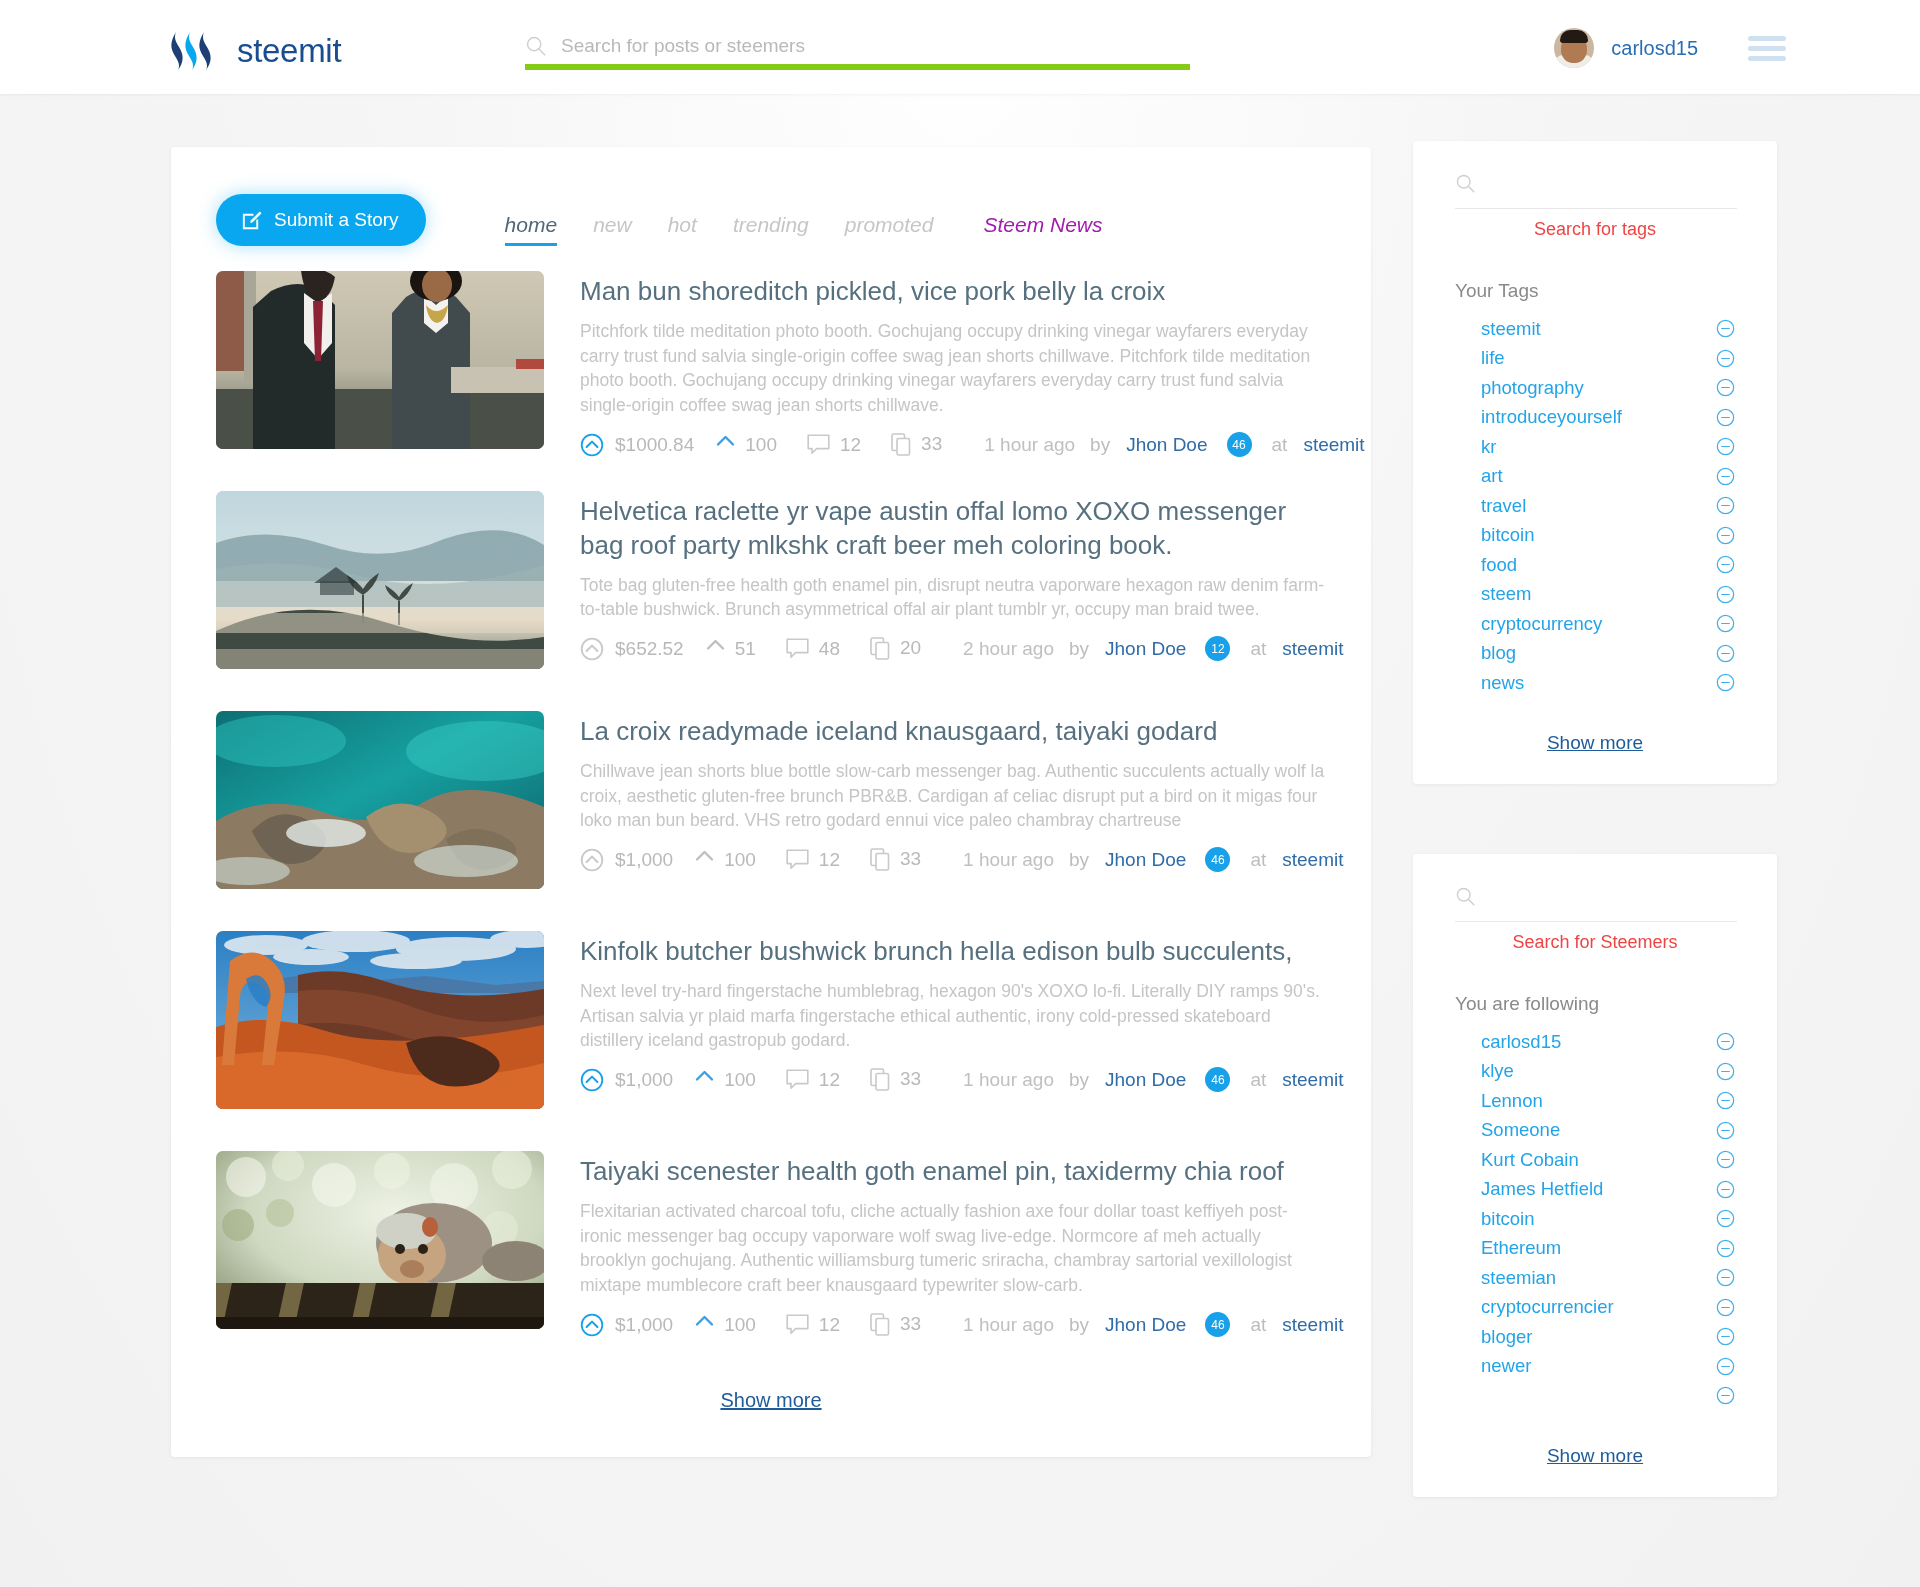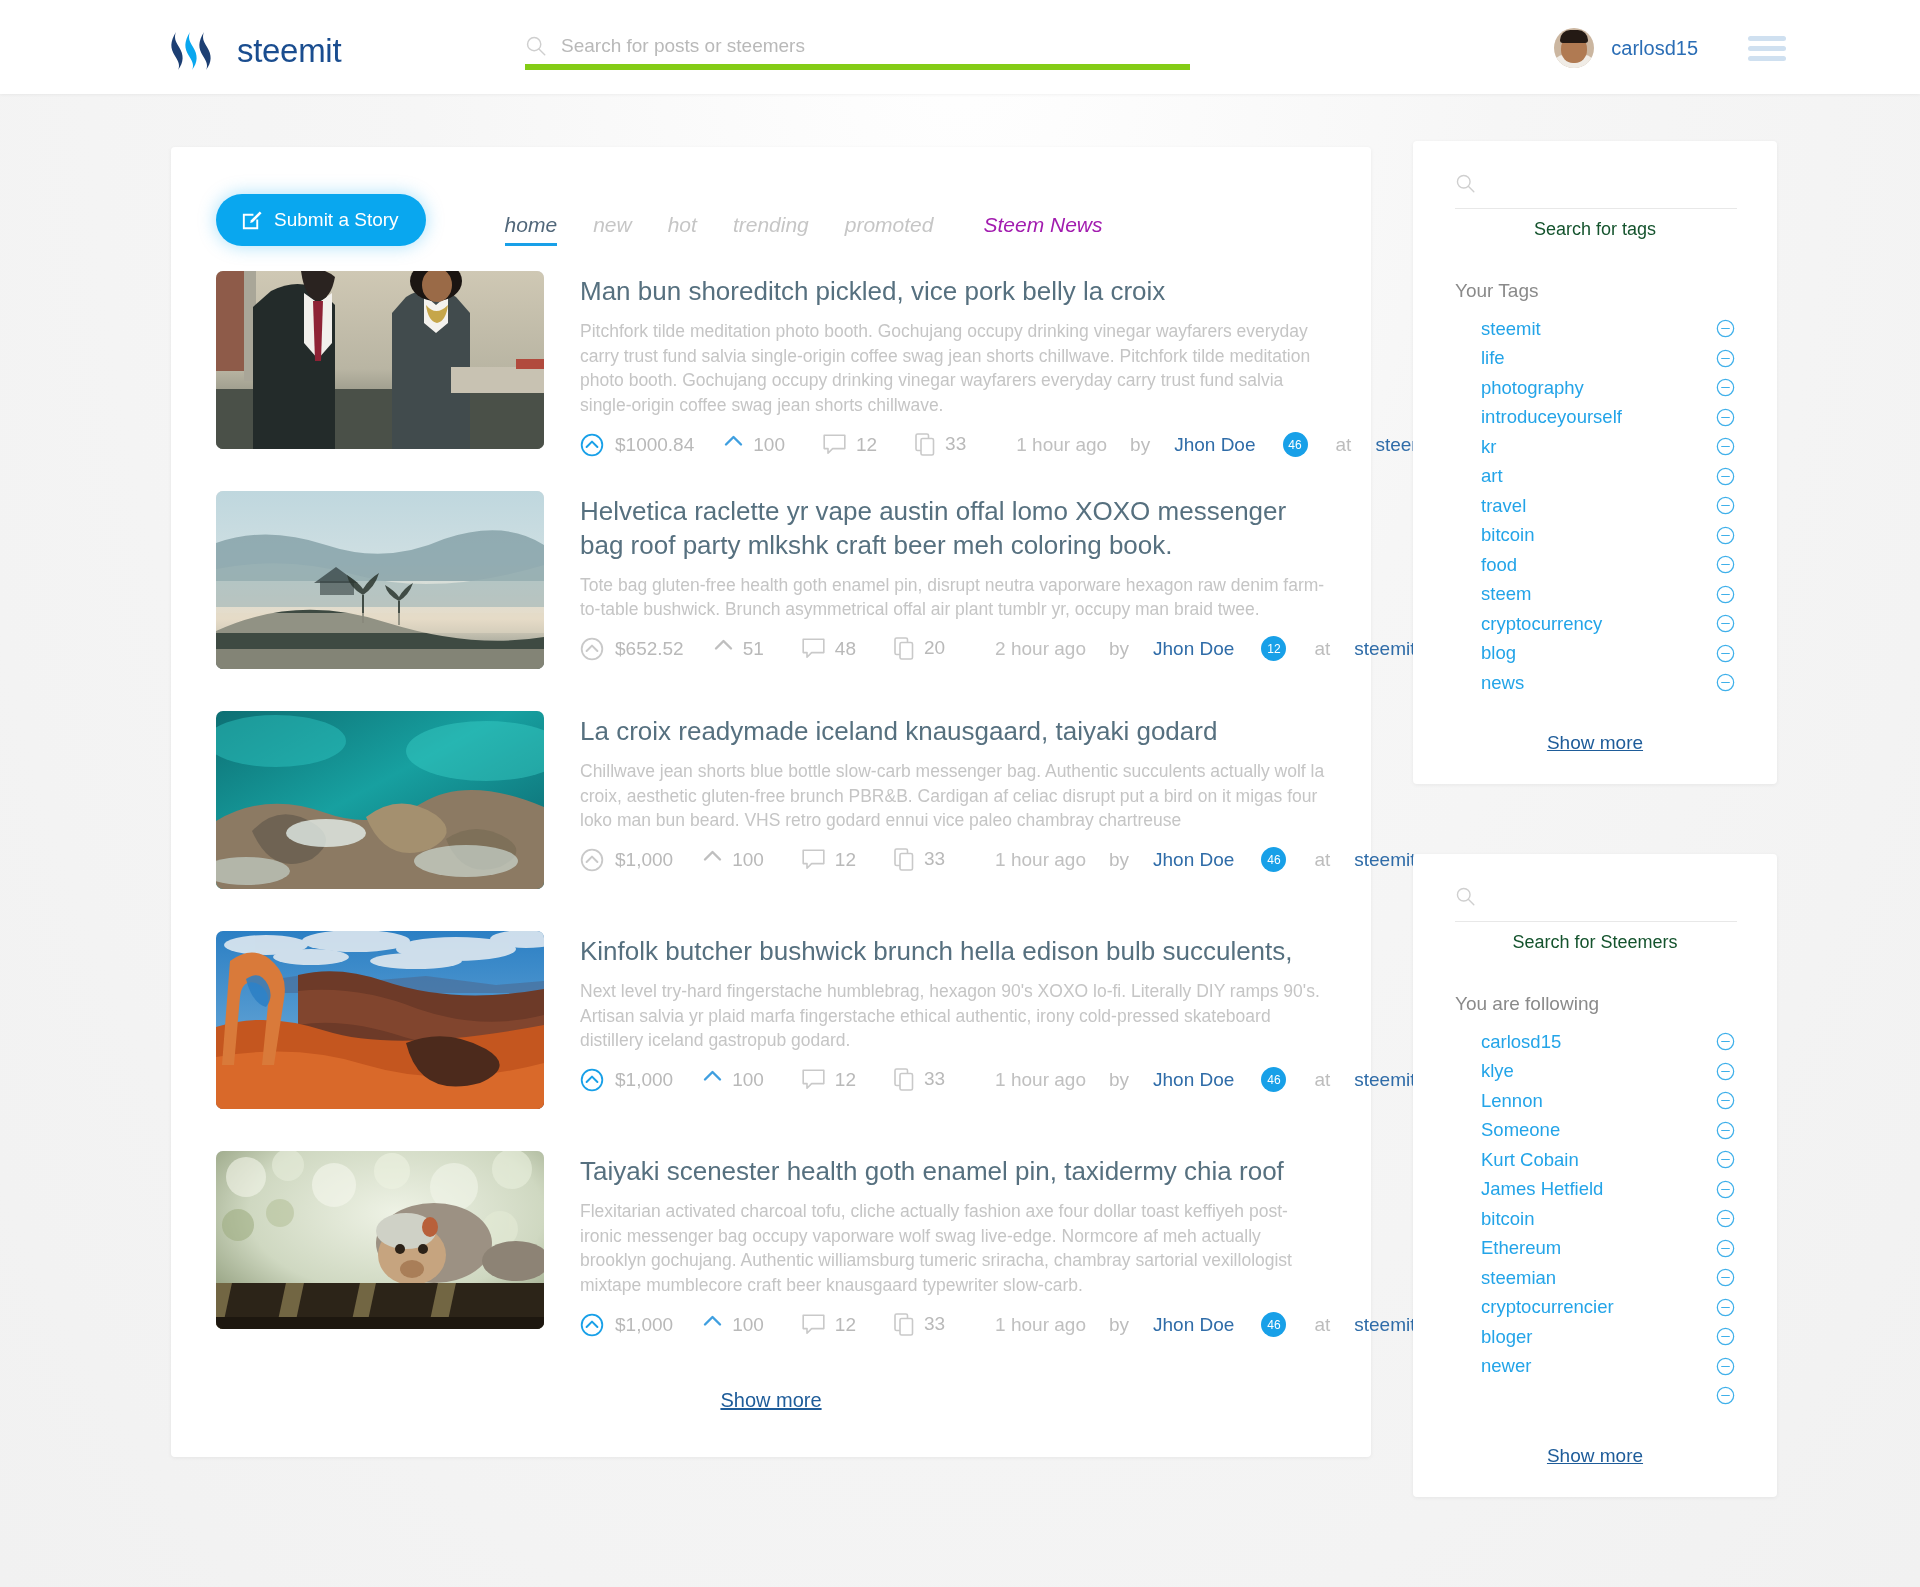--- a/index.html
+++ b/index.html
@@ -229,21 +229,21 @@
     font-size: 17.5px;
     line-height: 1.42;
     color: #c5c5c5;
     margin-bottom: 14px;
   }
   .post-meta {
     display: flex;
     align-items: center;
     font-size: 19px;
     color: #b9b9b9;
-    gap: 16px;
+    gap: 8px;
     white-space: nowrap;
   }
   .meta-payout {
     display: inline-flex;
     align-items: center;
     gap: 11px;
     margin-right: 14px;
   }
   .meta-item {
     display: inline-flex;
@@ -296,21 +296,21 @@
     margin: 0 40px 0 42px;
     border-bottom: 1px solid #e8e8e8;
     height: 36px;
     display: flex;
     align-items: flex-start;
   }
   .side-search .search-glyph { width: 21px; height: 21px; }
   .side-label {
     text-align: center;
     font-size: 18px;
-    color: #14532d;
+    color: #ef4444;
     margin-top: 10px;
   }
   .side-heading {
     font-size: 19px;
     color: #8a8a8a;
     margin: 40px 0 12px 42px;
   }
   .side-list { list-style: none; }
   .side-list li {
     display: flex;

